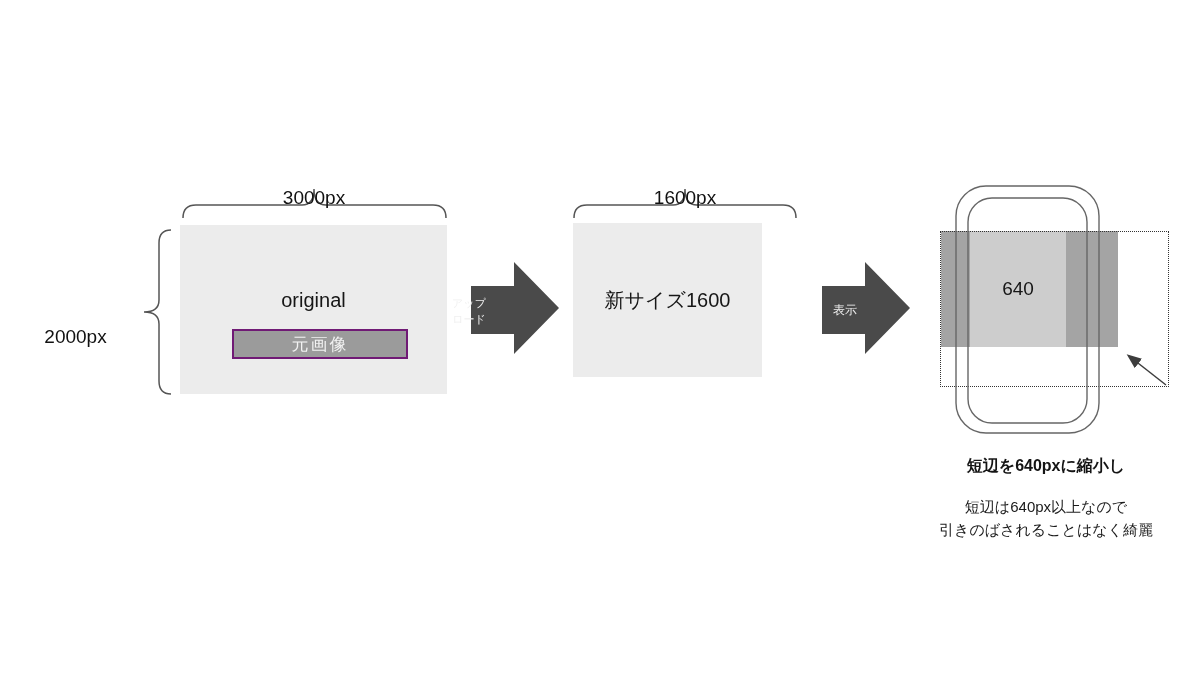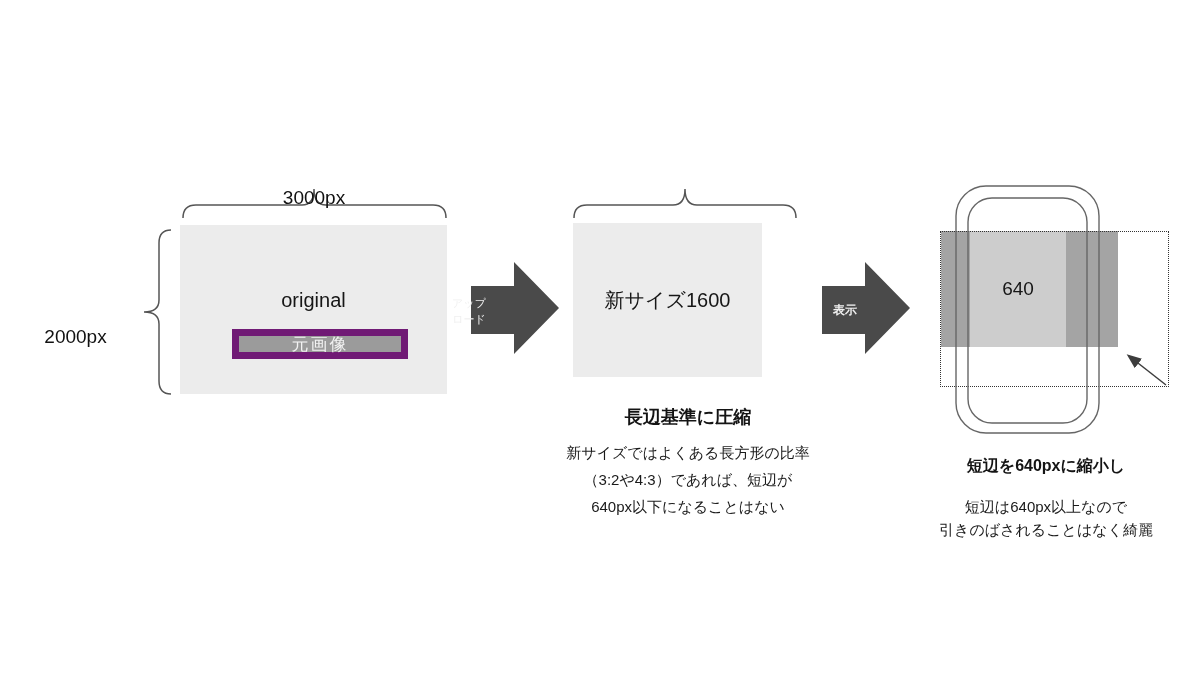--- a/index.html
+++ b/index.html
@@ -30,39 +30,39 @@
                    display: flex; align-items: center; justify-content: center; }
 
   
   #original-title {
     position: absolute; left: 0; top: 64px; width: 100%;
     text-align: center; font-size: 20px; color: #161616; z-index: 2;
   }
   #original-tag {
     position: absolute; left: 52px; top: 104px; width: 176px; height: 30px;
     background: var(--tag, #9b9b9b);
-    border: 7px solid #701a75;
+    border: 2px solid #701a75;
     color: #f2f2f2; font-size: 17px;
     display: flex; align-items: center; justify-content: center;
     letter-spacing: 2px; z-index: 2;
   }
   #resized-title { font-size: 20px; color: #161616; }
 
   
   .dim-label { font-size: 19px; color: #111; margin-top: 25px; }
   #label-3000 { left: 239px; top: 162px; width: 150px; text-align: center; }
   #label-1600 { left: 610px; top: 162px; width: 150px; text-align: center; }
   #label-2000 { left: 28px;  top: 301px; width: 95px;  text-align: center; }
 
   
   .arrow-label {
     color: #f0f0f0; text-align: center; line-height: 16px; font-size: 11px;
   }
   #upload-label  { left: 440px; top: 295px; width: 58px; }
-  #display-label { left: 820px; top: 302px; width: 50px; font-size: 12px; font-weight: bold; }
+  #display-label { left: 820px; top: 302px; width: 50px; font-size: 12px; }
 
   
   #band {
     left: 941px; top: 231px; width: 177px; height: 116px;
     background: var(--band, #a4a4a4);
   }
   #crop-square {
     left: 970px; top: 231px; width: 96px; height: 116px;
     background: var(--crop, #cdcdcd);
     display: flex; align-items: center; justify-content: center;
@@ -127,33 +127,28 @@
     <defs>
       <marker id="arrowhead" markerWidth="10" markerHeight="8" refX="8" refY="4" orient="auto">
         <polygon points="0 0, 10 4, 0 8" fill="#3d3d3d"></polygon>
       </marker>
     </defs>
     <line class="pointer" x1="1166" y1="385" x2="1129" y2="356" marker-end="url(#arrowhead)"></line>
   </svg>
 
   <div class="txt dim-label" id="label-3000">3000px</div>
   <div class="txt dim-label" id="label-2000">2000px</div>
+  <div class="txt dim-label" id="label-1600">1600px</div>
 
   <div class="txt arrow-label" id="upload-label">
     <span style="display:block">アップ</span>
     <span style="display:block">ロード</span>
   </div>
   <div class="txt arrow-label" id="display-label">表示</div>
 
-  <div class="txt caption" id="caption-middle">
-    <div class="cap-title">長辺基準に圧縮</div>
-    <div class="cap-line">新サイズではよくある長方形の比率</div>
-    <div class="cap-line">（3:2や4:3）であれば、短辺が</div>
-    <div class="cap-line">640px以下になることはない</div>
-  </div>
 
   <div class="txt caption" id="caption-right">
     <div class="cap-title-lg">短辺を640pxに縮小し</div>
     <div class="cap-sub">
       <div class="cap-line-sm">短辺は640px以上なので</div>
       <div class="cap-line-sm">引きのばされることはなく綺麗</div>
     </div>
   </div>
 
 </div>

